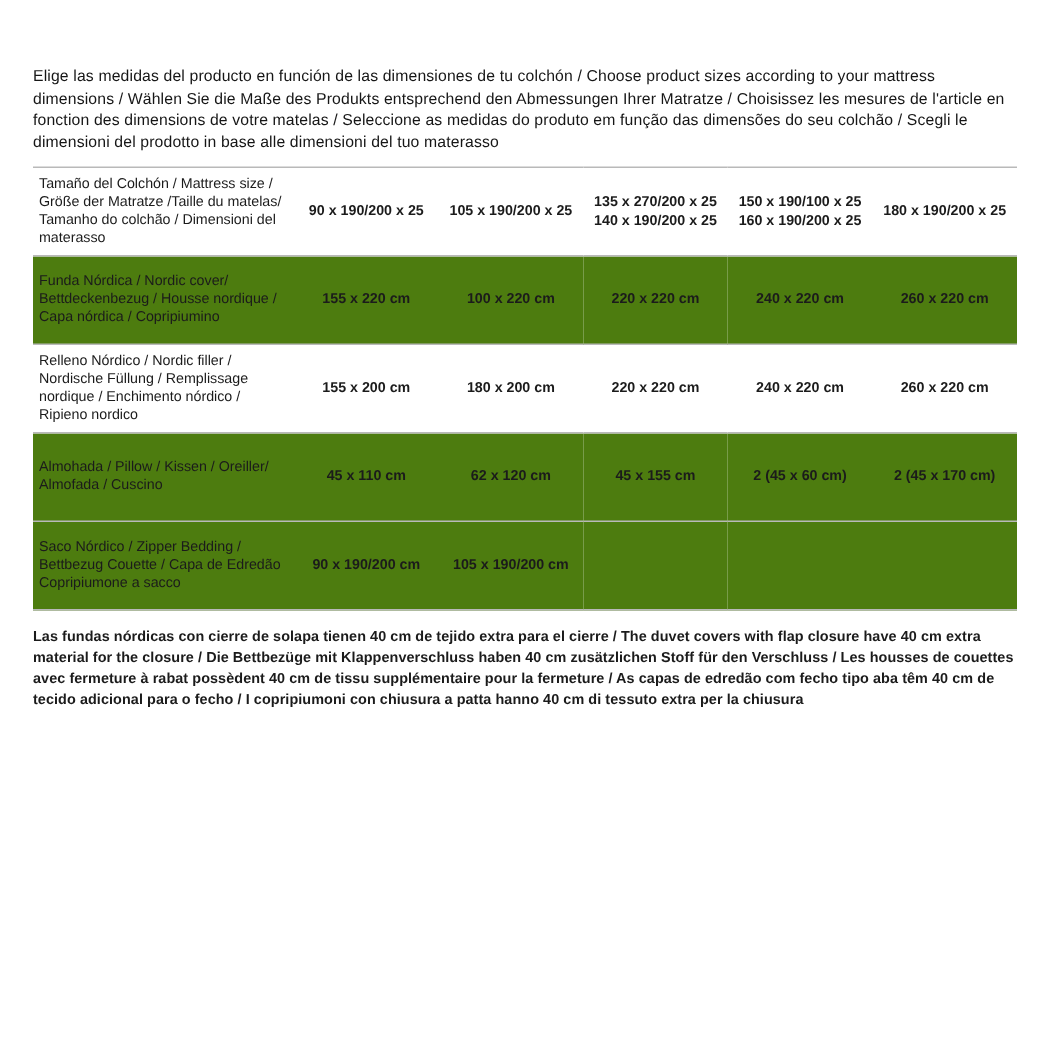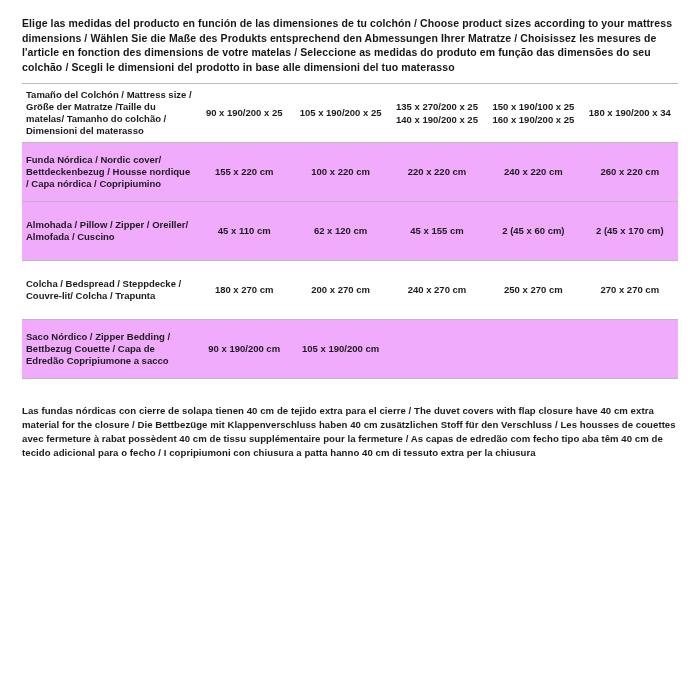--- a/index.html
+++ b/index.html
@@ -17,72 +17,73 @@
   .page {
     width: 700px;
     height: 700px;
     box-sizing: border-box;
     padding: 16px 22px 10px 22px;
     display: flex;
     flex-direction: column;
   }
   .intro {
     font-size: 10.5px;
-    font-weight: bold;
+    font-weight: normal;
     line-height: 14.5px;
     letter-spacing: 0.1px;
     margin-bottom: 9px;
     color: #161616;
+    margin-top: 28px;
   }
   table.size-table {
     width: 656px;
     border-collapse: collapse;
     table-layout: fixed;
   }
   table.size-table td {
     border-top: 1px solid #b9b9b9;
     border-bottom: 1px solid #b9b9b9;
     font-size: 9.5px;
     vertical-align: middle;
     padding: 5px 4px;
   }
   td.rowhead {
     width: 166px;
-    font-weight: bold;
+    font-weight: normal;
     line-height: 12px;
     padding-left: 2px;
     text-align: left;
   }
   td.val {
     font-weight: bold;
     text-align: center;
     line-height: 12.5px;
   }
   tr.shaded td {
-    background: #f0abfc;
+    background: #4d7c0f;
   }
   tr.plain td {
     background: #ffffff;
   }
   .hdr-mattress {
     font-weight: bold;
     line-height: 12px;
   }
   .two-line div {
     line-height: 13px;
   }
   .tall-row td {
     height: 48px;
   }
   .footnote {
     font-size: 9.6px;
     line-height: 14px;
     font-weight: bold;
     color: #1b1b1b;
-    margin-top: 25px;
+    margin-top: 11px;
     letter-spacing: 0.05px;
   }
   .spacer {
     flex: 1 1 auto;
   }
 </style>
 </head>
 <body>
 
 <div class="page">
@@ -96,52 +97,52 @@
         <td class="val">90 x 190/200 x 25</td>
         <td class="val">105 x 190/200 x 25</td>
         <td class="val two-line">
           <div>135 x 270/200 x 25</div>
           <div>140 x 190/200 x 25</div>
         </td>
         <td class="val two-line">
           <div>150 x 190/100 x 25</div>
           <div>160 x 190/200 x 25</div>
         </td>
-        <td class="val">180 x 190/200 x 34</td>
+        <td class="val">180 x 190/200 x 25</td>
       </tr>
 
       <tr class="shaded tall-row">
         <td class="rowhead">Funda Nórdica /  Nordic cover/ Bettdeckenbezug / Housse nordique / Capa nórdica / Copripiumino</td>
         <td class="val">155 x 220 cm</td>
         <td class="val">100 x 220 cm</td>
         <td class="val">220 x 220 cm</td>
         <td class="val">240 x 220 cm</td>
         <td class="val">260 x 220 cm</td>
       </tr>
 
 
 
+      <tr class="plain tall-row">
+        <td class="rowhead">Relleno Nórdico / Nordic filler / Nordische Füllung / Remplissage nordique / Enchimento nórdico / Ripieno nordico</td>
+        <td class="val">155 x 200 cm</td>
+        <td class="val">180 x 200 cm</td>
+        <td class="val">220 x 220 cm</td>
+        <td class="val">240 x 220 cm</td>
+        <td class="val">260 x 220 cm</td>
+      </tr>
 
       <tr class="shaded tall-row">
-        <td class="rowhead">Almohada /  Pillow / Zipper / Oreiller/ Almofada / Cuscino</td>
+        <td class="rowhead">Almohada /  Pillow / Kissen / Oreiller/ Almofada / Cuscino</td>
         <td class="val">45 x 110 cm</td>
         <td class="val">62 x 120 cm</td>
         <td class="val">45 x 155 cm</td>
         <td class="val">2 (45 x 60 cm)</td>
         <td class="val">2 (45 x 170 cm)</td>
       </tr>
 
-      <tr class="plain tall-row">
-        <td class="rowhead">Colcha / Bedspread / Steppdecke / Couvre-lit/ Colcha / Trapunta</td>
-        <td class="val">180 x 270 cm</td>
-        <td class="val">200 x 270 cm</td>
-        <td class="val">240 x 270 cm</td>
-        <td class="val">250 x 270 cm</td>
-        <td class="val">270 x 270 cm</td>
-      </tr>
 
       <tr class="shaded tall-row">
         <td class="rowhead">Saco Nórdico / Zipper Bedding / Bettbezug Couette / Capa de Edredão Copripiumone a sacco</td>
         <td class="val">90 x 190/200 cm</td>
         <td class="val">105 x 190/200 cm</td>
         <td class="val"></td>
         <td class="val"></td>
         <td class="val"></td>
       </tr>
     </tbody>

